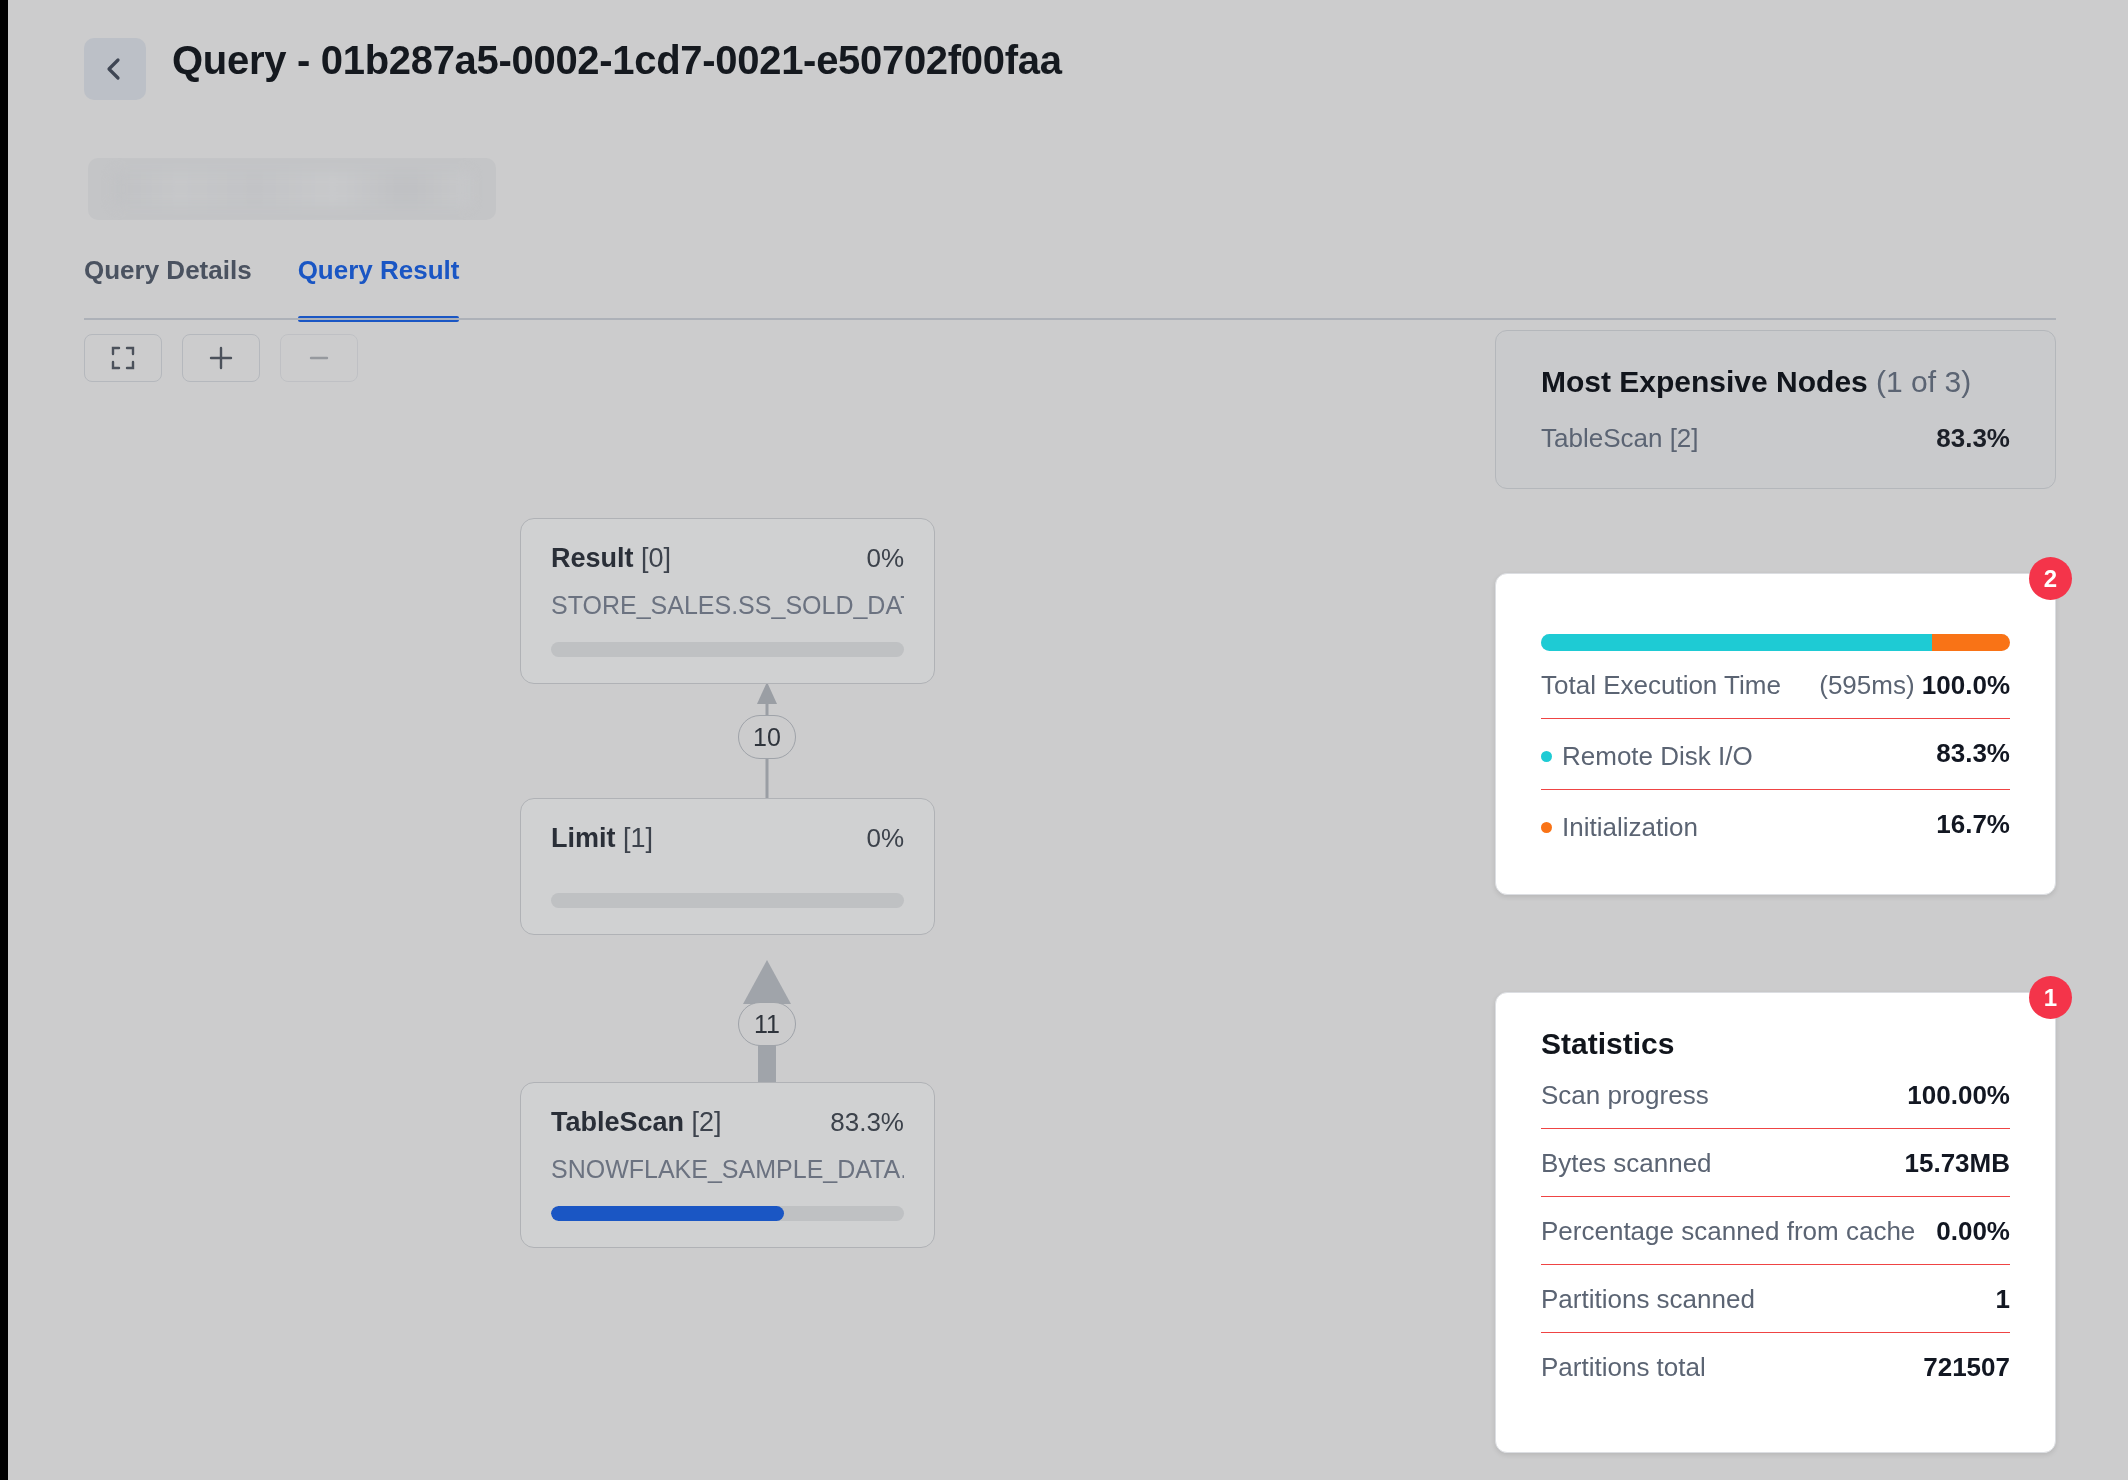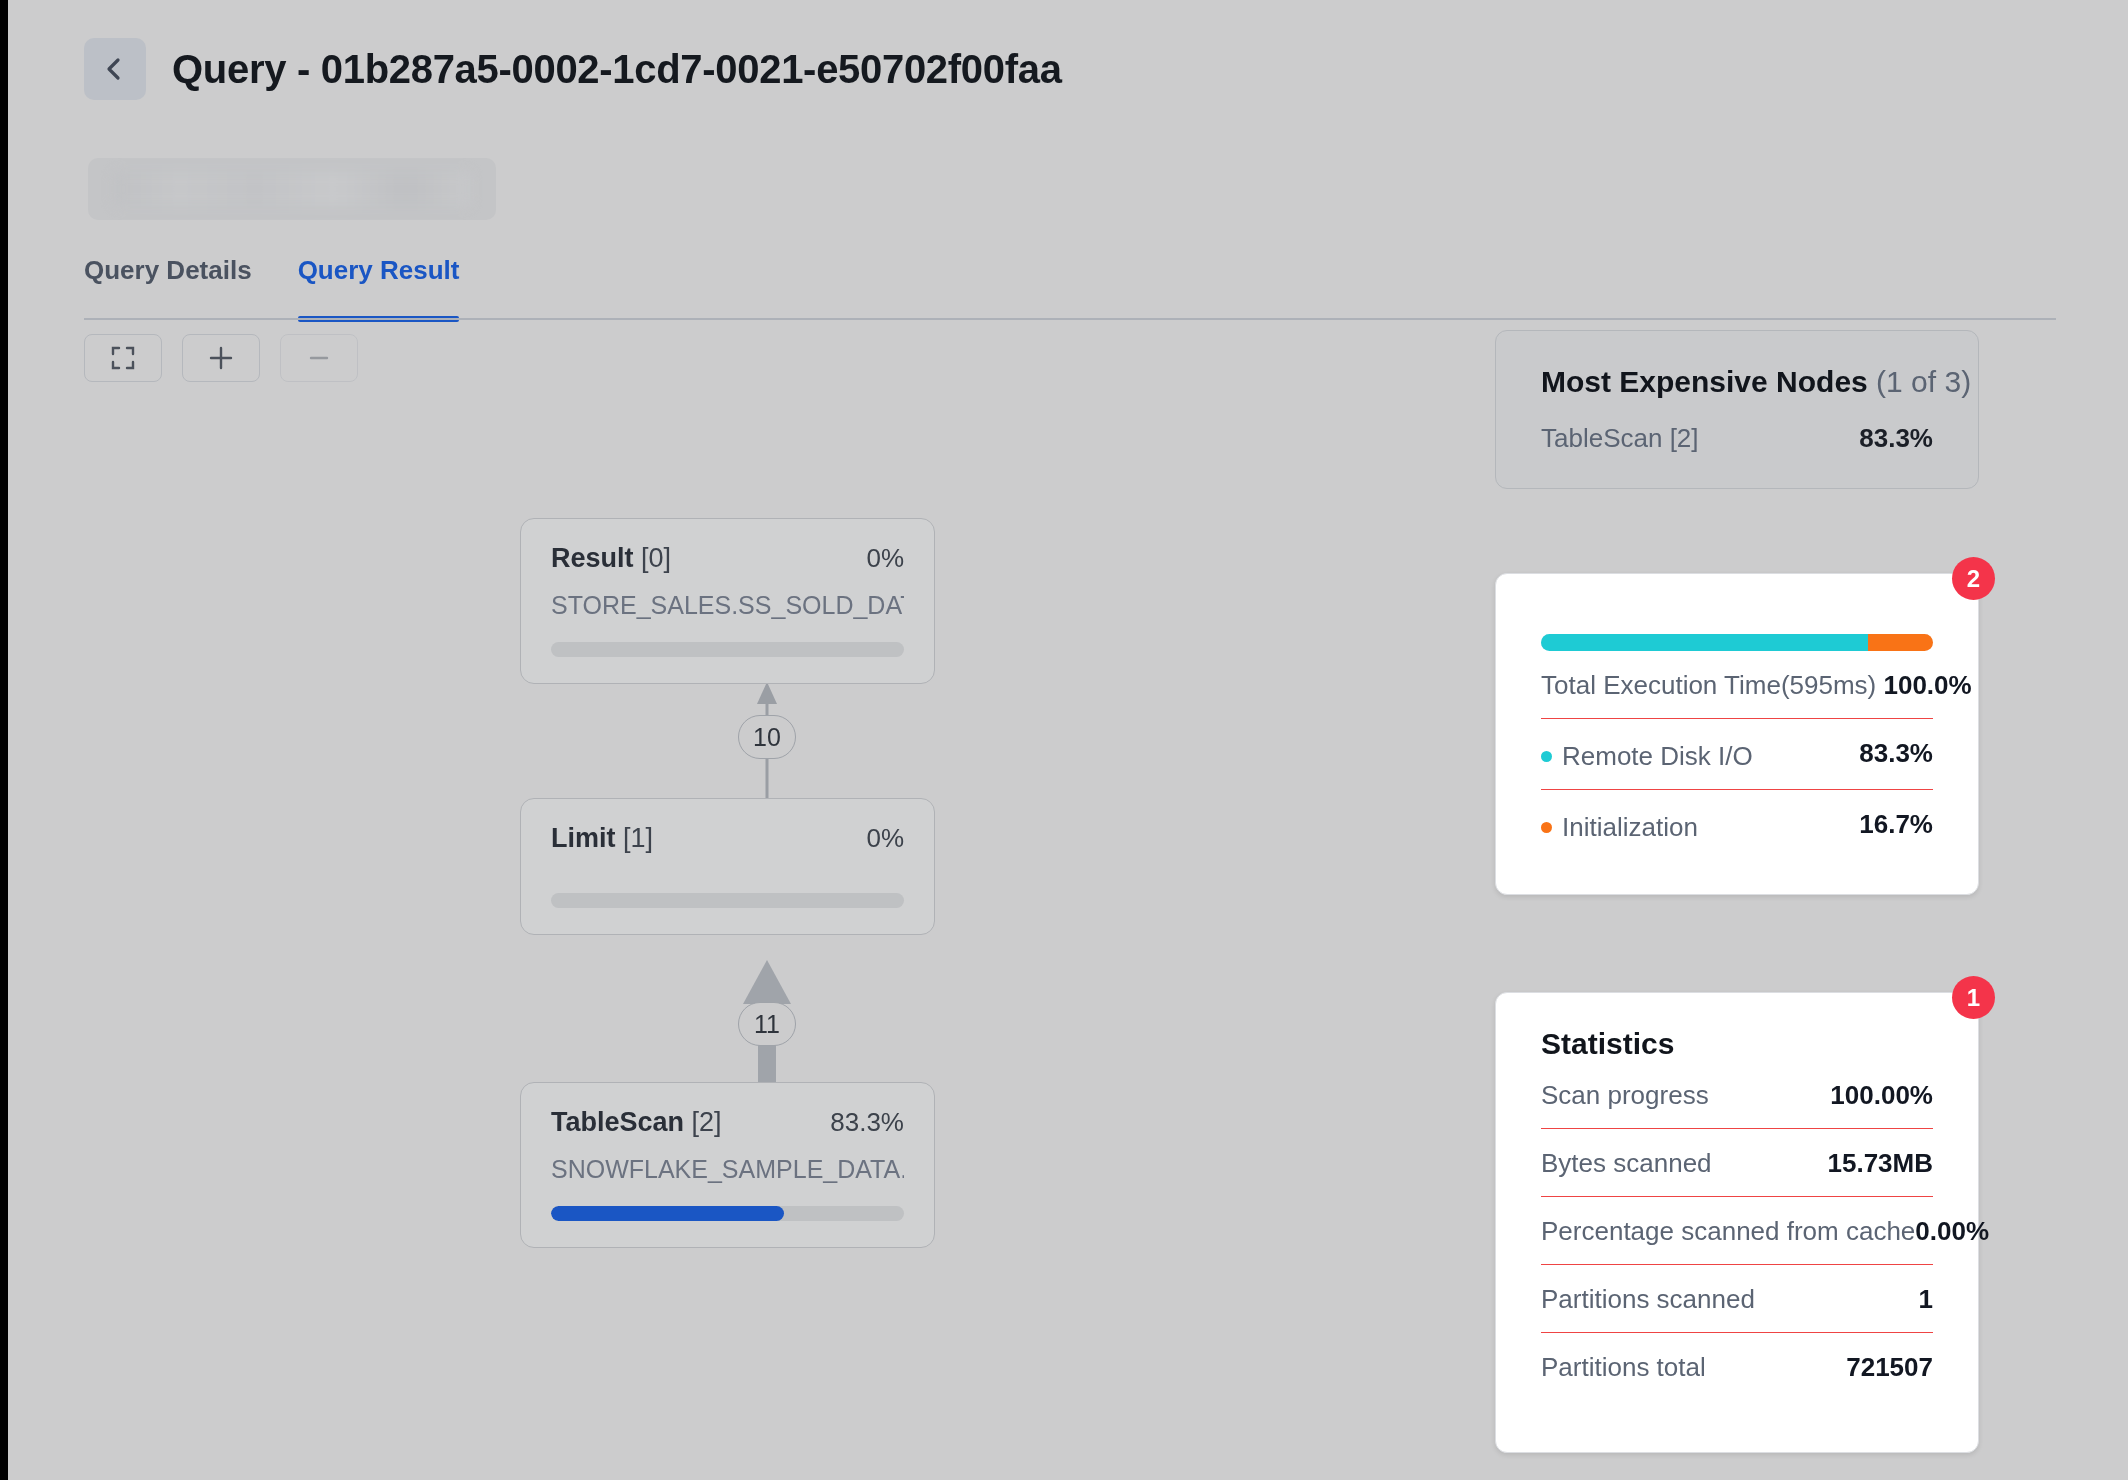--- a/index.html
+++ b/index.html
@@ -21,21 +21,21 @@
     background: #cccccd;
     overflow: hidden;
   }
 
   
   .header {
     position: absolute;
     left: 76px;
     top: 38px;
     display: flex;
-    align-items: center;
+    align-items: flex-start;
     gap: 26px;
   }
   .back-btn {
     width: 62px;
     height: 62px;
     border-radius: 10px;
     background: #bcc0c7;
     border: none;
     display: flex;
     align-items: center;
@@ -195,21 +195,21 @@
     align-items: center;
     justify-content: center;
     font-size: 25px;
     color: #2f343c;
   }
 
   
   .panel {
     position: absolute;
     left: 1487px;
-    width: 484px;
+    width: 561px;
     border-radius: 12px;
   }
   .panel.muted {
     background: #c9cacc;
     border: 1.5px solid #b4b7bb;
   }
   .panel.white {
     background: #ffffff;
     border: 1px solid #dcdee2;
     box-shadow: 0 2px 5px rgba(0,0,0,0.10);

